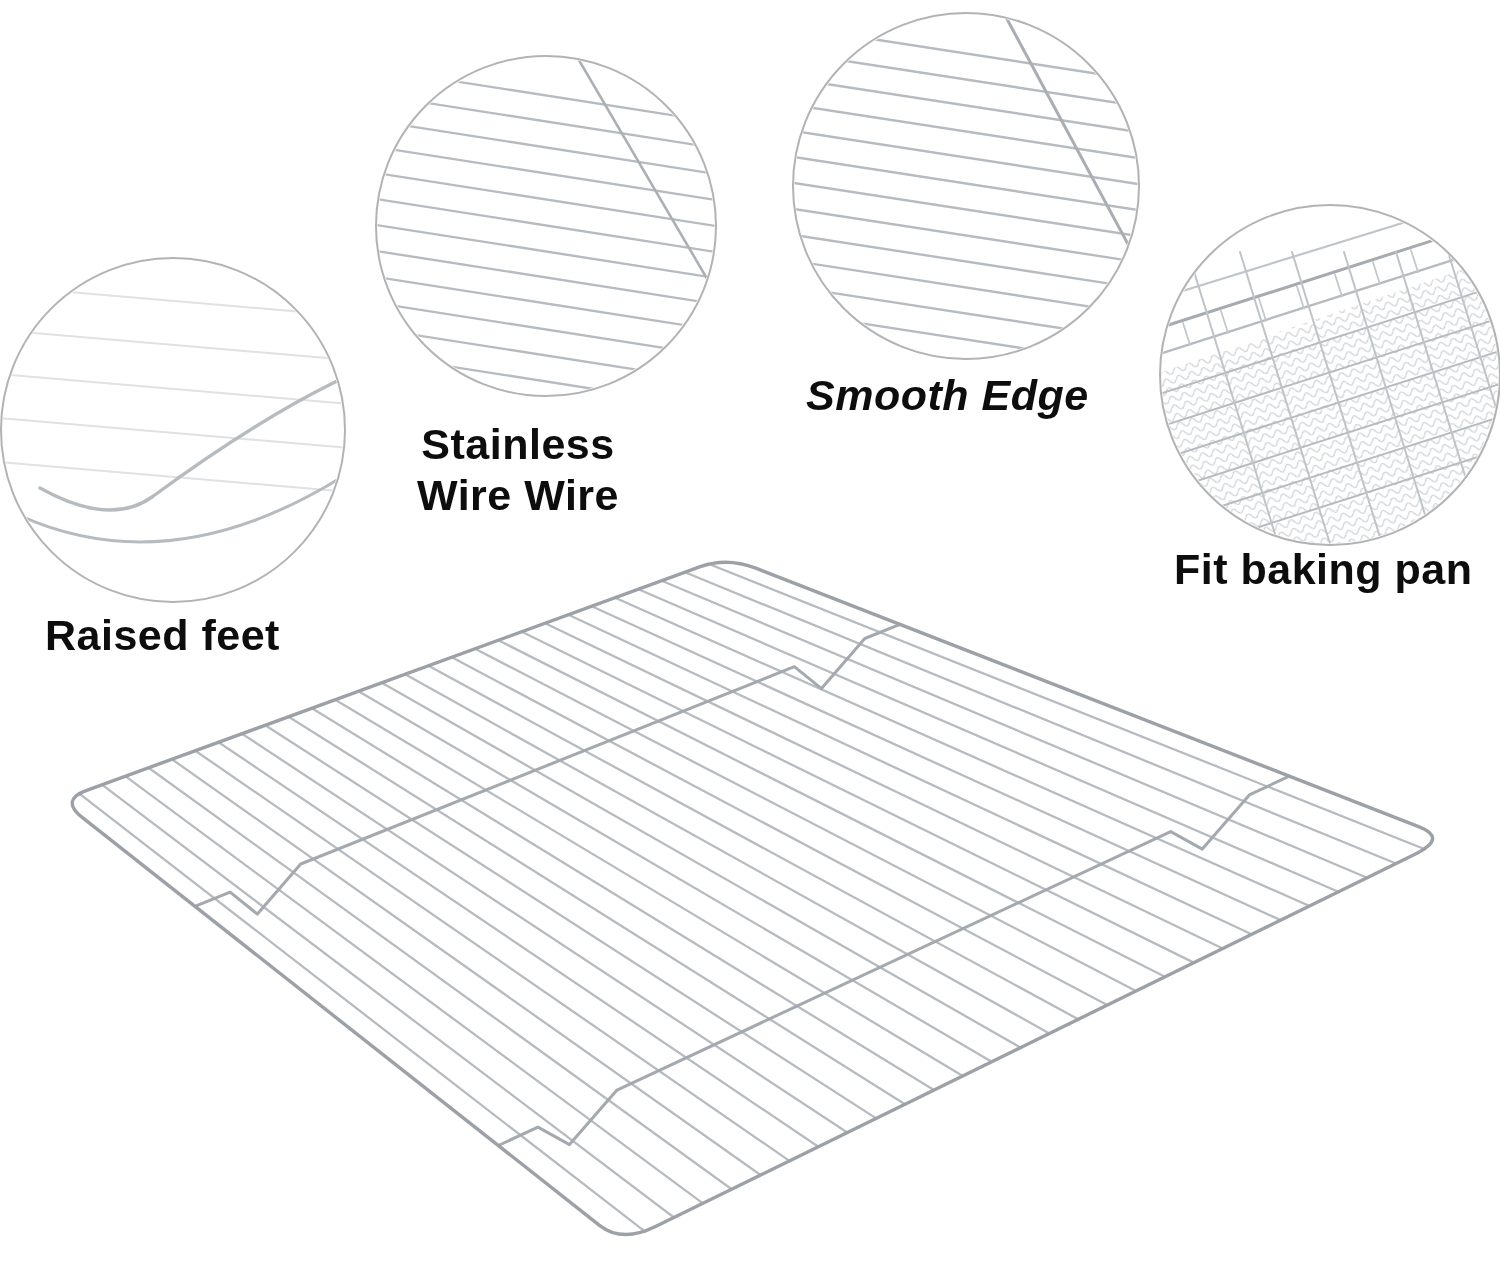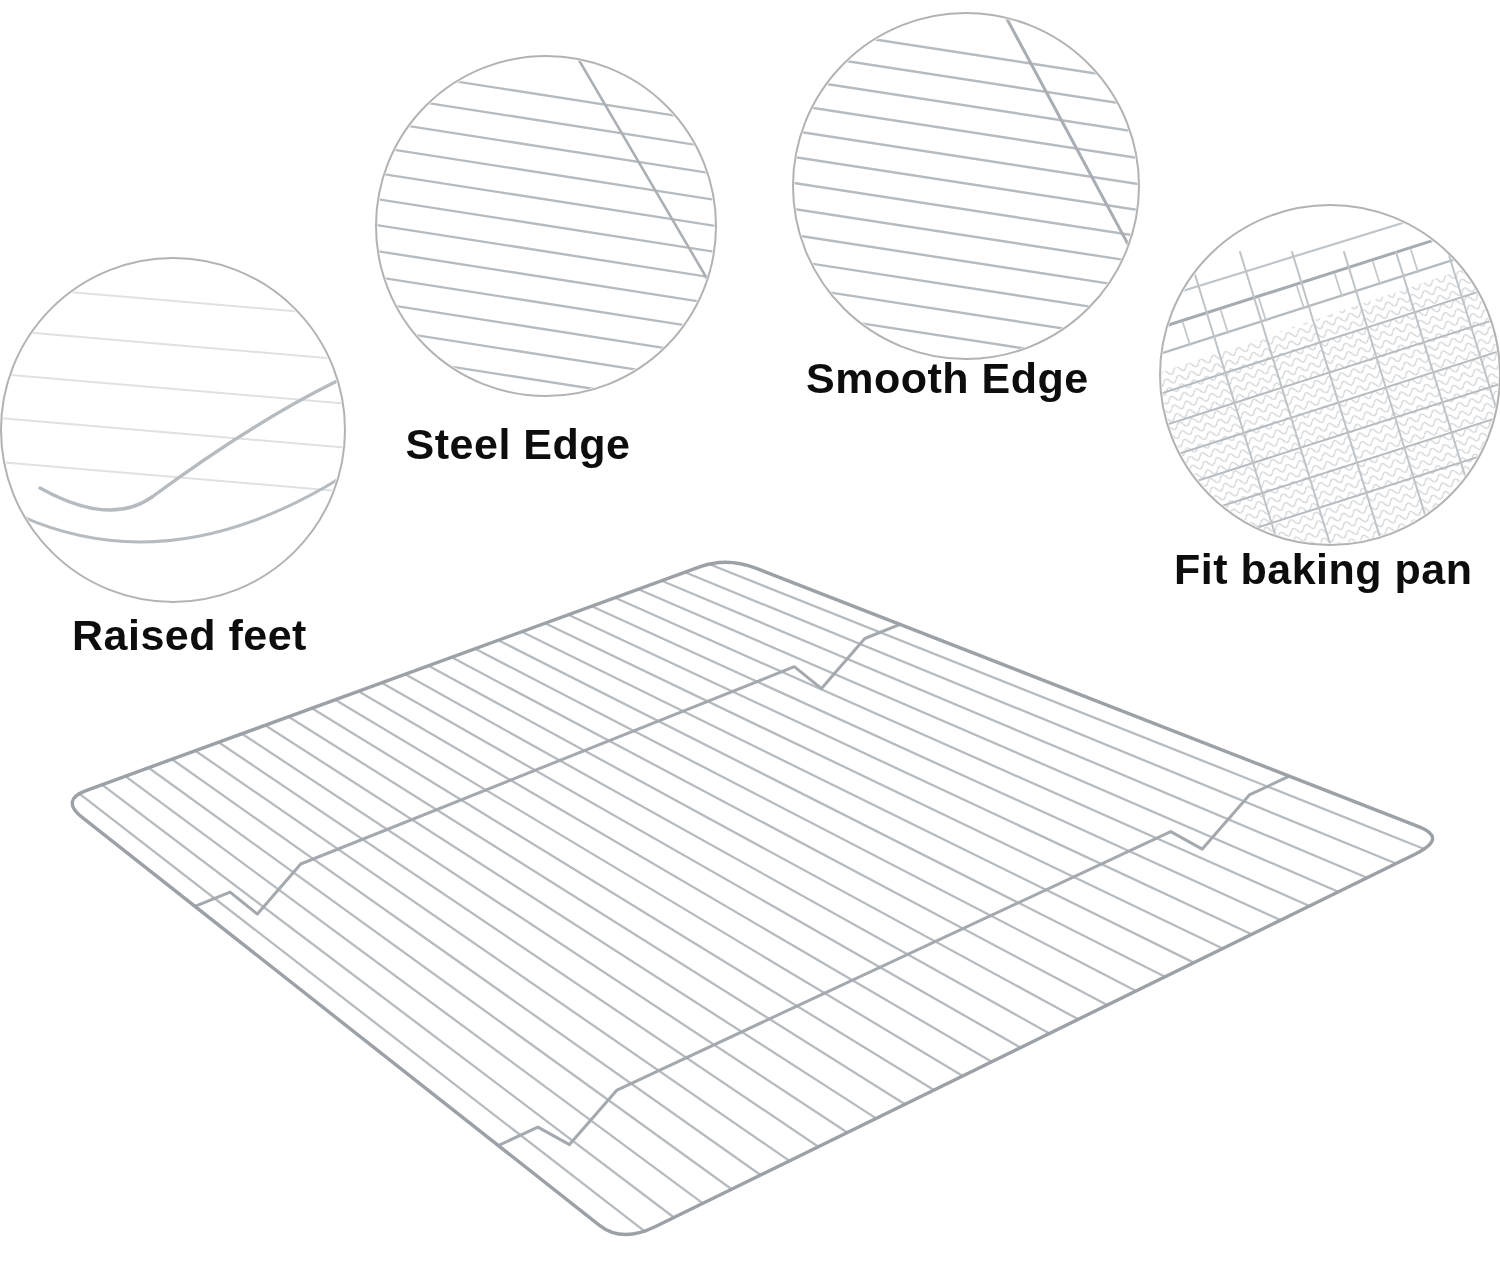--- a/index.html
+++ b/index.html
@@ -18,22 +18,22 @@
     color:#0d0d0d;
     font-size:43px;
     letter-spacing:0.5px;
     white-space:nowrap;
   }
   #label-stainless{
     left:338px;top:419px;width:360px;
     text-align:center;
     line-height:1.18;
   }
-  #label-raised-feet{left:72px;top:611px;text-align:center;}
-  #label-smooth-edge{left:806px;top:354px;}
+  #label-raised-feet{left:45px;top:611px;text-align:center;}
+  #label-smooth-edge{left:806px;top:371px;font-style:italic;}
   #label-fit-pan{left:1174px;top:545px;}
 </style>
 </head>
 <body>
 
 <svg id="scene" width="1500" height="1284" viewBox="0 0 1500 1284">
     <defs>
       <pattern id="crinkle" width="13" height="9" patternUnits="userSpaceOnUse" patternTransform="rotate(-17)">
         <path d="M0,4.5 Q3.25,-1.5 6.5,4.5 T13,4.5" fill="none" stroke="#c9cdd1" stroke-width="1.2"></path>
       </pattern>
@@ -154,18 +154,19 @@
       <line x1="708.3" y1="563.8" x2="1424.9" y2="849.3" stroke="#b6bbc0" stroke-width="2.3" stroke-linecap="round"></line>
       <path d="M194.9,906.3 L230.1,892.2 L257.4,914.1 L300.7,864.0 L794.3,666.7 L821.5,688.6 L864.8,638.5 L900.0,624.4" fill="none" stroke="#a3a9ae" stroke-width="3" stroke-linejoin="round" stroke-linecap="round"></path>
       <path d="M498.4,1145.5 L537.9,1127.1 L569.5,1144.6 L617.0,1090.1 L1170.7,831.6 L1202.3,849.1 L1249.8,794.6 L1289.4,776.2" fill="none" stroke="#a3a9ae" stroke-width="3" stroke-linejoin="round" stroke-linecap="round"></path>
       <path d="M86.7,790.3 L700.3,566.7 Q727.0,557.0 755.8,568.2 L1419.2,826.8 Q1448.0,838.0 1415.0,854.2 L655.0,1226.8 Q622.0,1243.0 599.5,1225.3 L82.5,817.7 Q60.0,800.0 86.7,790.3 Z" fill="none" stroke="#9ba1a7" stroke-width="3.4" stroke-linejoin="round"></path>
     </g>
   </svg>
 
 <div class="label" id="label-raised-feet">Raised feet</div>
 
 <div class="label" id="label-stainless">
-  <span style="display:block">Steel Edge</span>
+  <span style="display:block">Stainless</span>
+  <span style="display:block">Wire Wire</span>
 </div>
 
 <div class="label" id="label-smooth-edge">Smooth Edge</div>
 
 <div class="label" id="label-fit-pan">Fit baking pan</div>
 
 </body></html>

